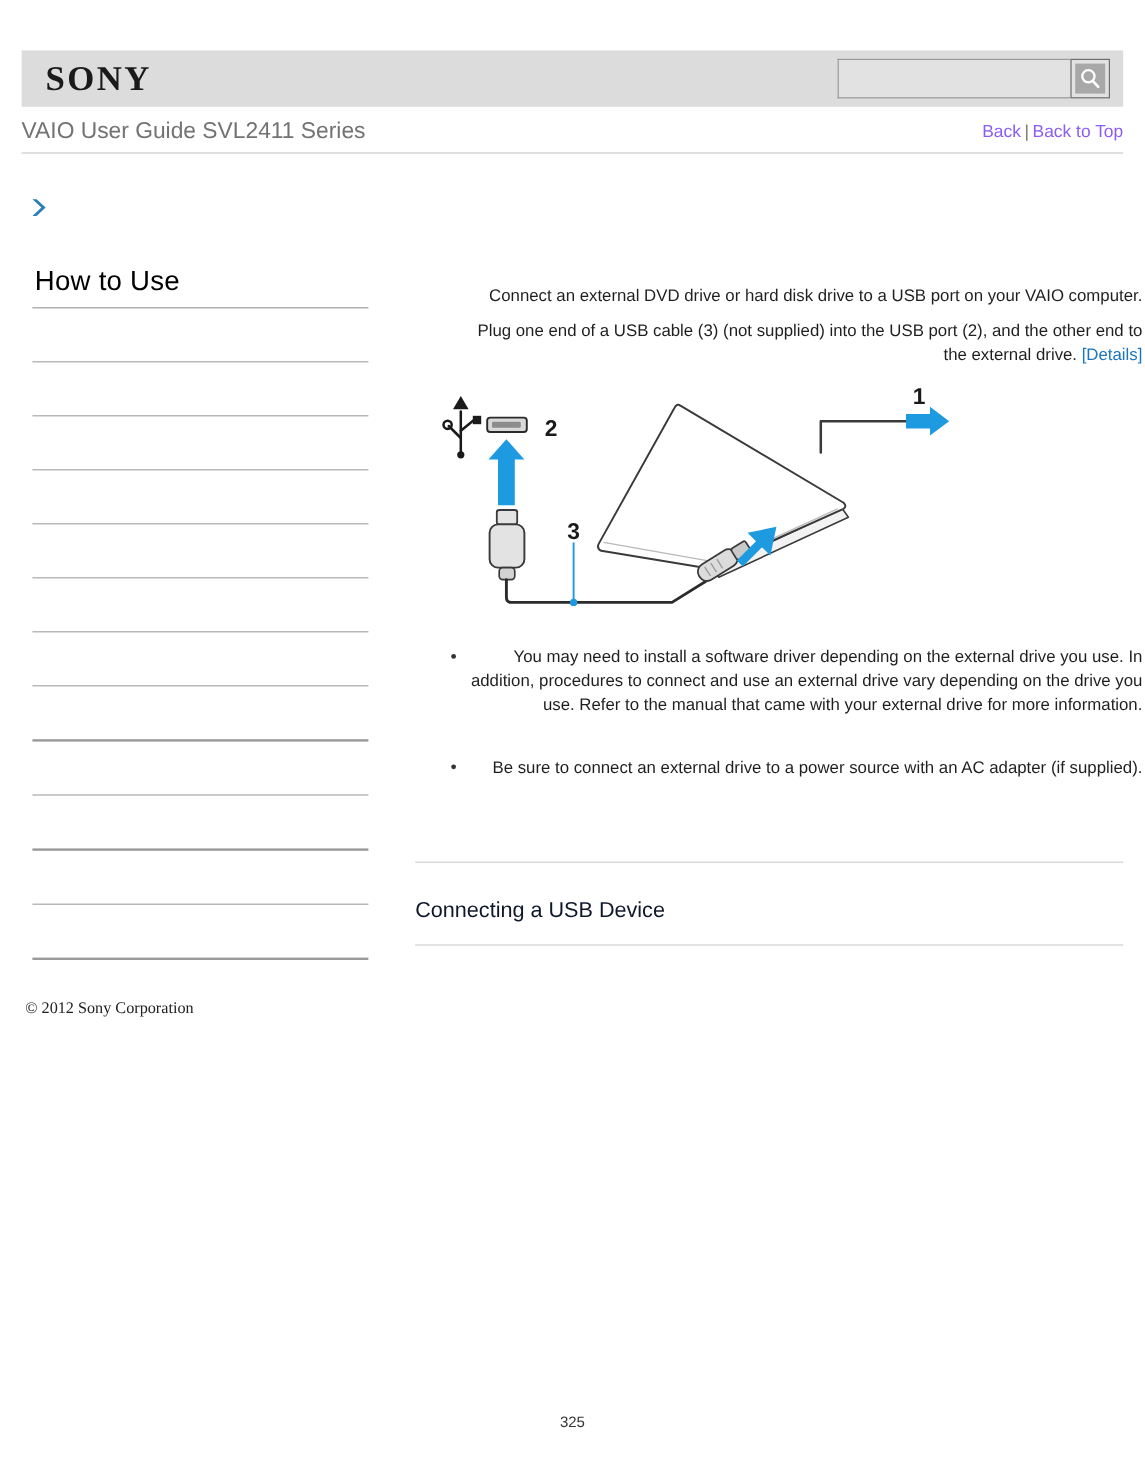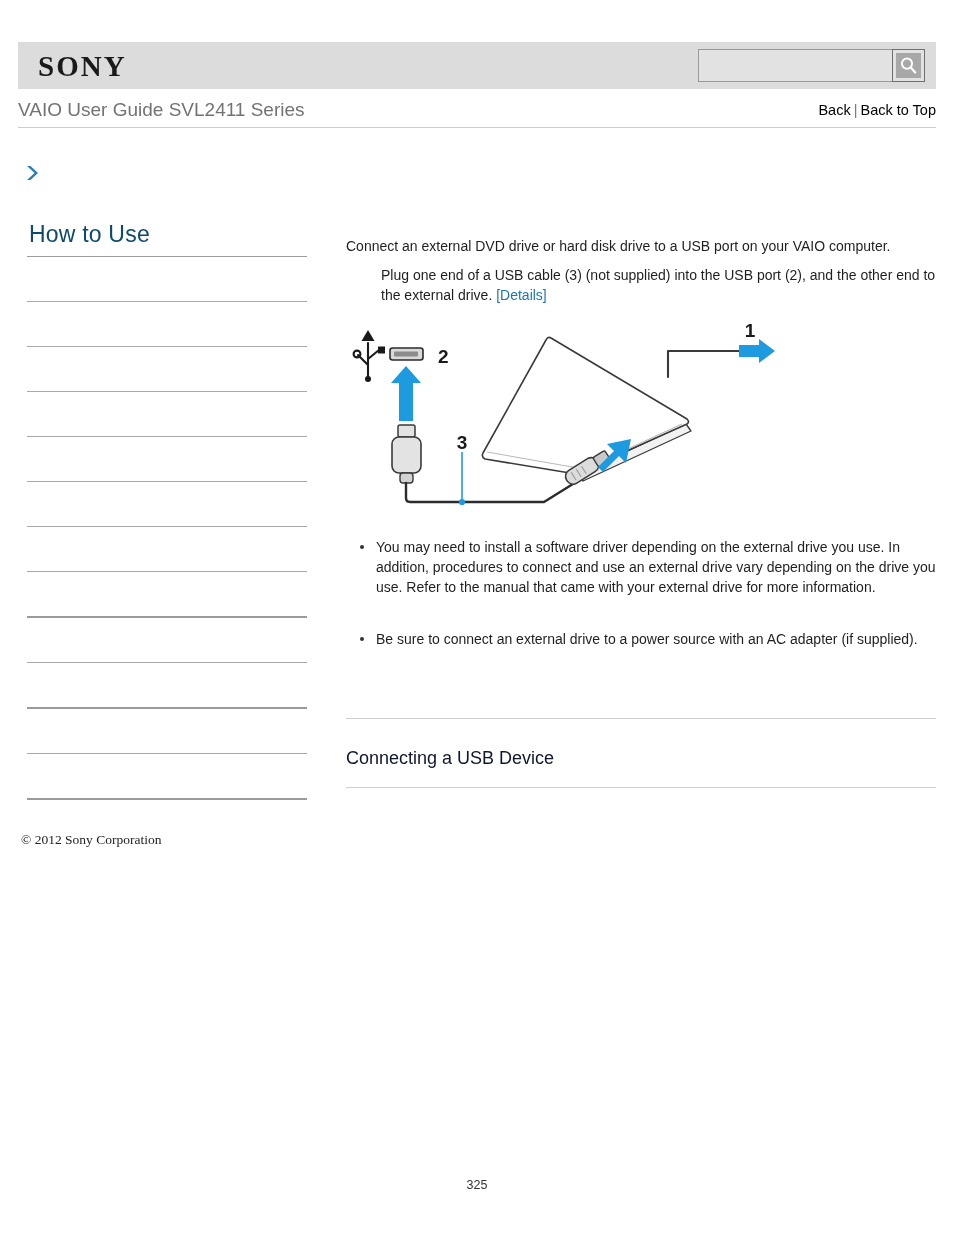--- a/index.html
+++ b/index.html
@@ -100,21 +100,21 @@
   .nav-links {
     position: absolute;
     right: 0;
     top: 0;
     font-size: 14.5px;
     line-height: 20px;
     white-space: nowrap;
     color: #555;
   }
   .nav-links a {
-    color: #000000;
+    color: #8b5cf6;
     text-decoration: none;
   }
   .nav-sep { color: #777; padding: 0 3px; }
 
   .header-rule {
     position: absolute;
     left: 18px;
     top: 127px;
     width: 918px;
     height: 1px;
@@ -133,21 +133,21 @@
   
   .sidebar {
     position: absolute;
     left: 27px;
     top: 218px;
     width: 280px;
   }
   .sidebar-title {
     font-size: 23px;
     font-weight: normal;
-    color: #0c4a6e;
+    color: #000000;
     line-height: 32px;
     margin: 0 0 6px 2px;
     letter-spacing: 0.2px;
   }
   .sb-line {
     width: 280px;
     height: 1px;
     background: #9d9d9d;
   }
   .sb-line.thin { background: #a9a9a9; }
@@ -170,23 +170,24 @@
     font-size: 13.5px;
     color: #222;
     line-height: 18px;
     white-space: nowrap;
     font-family: Liberation Serif, serif;
   }
 
   
   .content {
     position: absolute;
-    left: 346px;
+    left: 362px;
     top: 236px;
     width: 590px;
+    text-align: right;
   }
   .lead {
     font-size: 14px;
     line-height: 20px;
     color: #1f1f1f;
     margin: 0;
   }
   .steps {
     margin: 9px 0 0 0;
     padding: 0;

